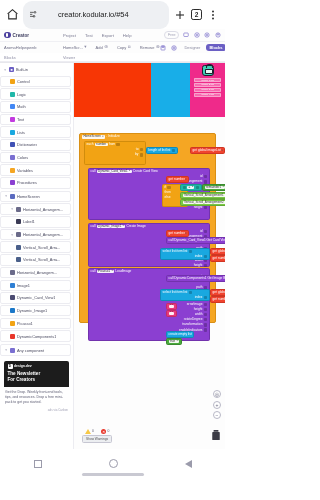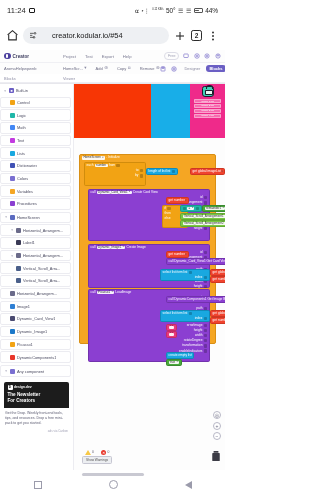--- a/index.html
+++ b/index.html
@@ -27,22 +27,22 @@
   .batt-ico::after{content:"";position:absolute;right:-1.6px;top:1.3px;width:1.2px;height:2.2px;background:#555;border-radius:0 1px 1px 0;}
   .batt-ico::before{content:"";position:absolute;left:.6px;top:.6px;bottom:.6px;width:3.2px;background:#555;border-radius:.5px;}
 
   
   .browserbar {
     height:29px; background:#ffffff; display:flex; align-items:center;
     padding:0 5px; gap:4px;
   }
   .home-btn { width:14px;height:14px;display:flex;align-items:center;justify-content:center;flex:0 0 auto; }
   .omnibox {
-    flex:1 1 auto; height:17px; background:#eef0f3; border-radius:9px;
-    display:flex; align-items:center; padding:0 6px; gap:15px; min-width:0;
+    flex:1 1 auto; height:28px; background:#eef0f3; border-radius:9px;
+    display:flex; align-items:center; padding:0 6px; gap:21px; min-width:0;
   }
   .omni-lock { flex:0 0 auto; }
   .omni-url { font-size:7.5px; color:#1b1b1b; white-space:nowrap; overflow:hidden; text-overflow:clip; letter-spacing:-.05px;}
   .chrome-ico { width:14px;height:14px;display:flex;align-items:center;justify-content:center;flex:0 0 auto;color:#2b2b2b; }
   .tabcount {
     width:11px;height:11px;border:1.2px solid #2b2b2b;border-radius:2.2px;
     display:flex;align-items:center;justify-content:center;font-size:6.5px;font-weight:700;color:#2b2b2b;
   }
 
   
@@ -155,36 +155,20 @@
   .nav-sq { width:8px;height:8px;border:1.1px solid #9b9bab; }
   .nav-ci { width:9px;height:9px;border:1.1px solid #9b9bab;border-radius:50%; }
   .nav-tr { width:0;height:0;border-top:4.5px solid transparent;border-bottom:4.5px solid transparent;border-right:7.5px solid #9b9bab; }
   .gesture-bar { position:absolute;left:50%;transform:translateX(-50%);bottom:24px;width:62px;height:3px;background:#c9c9d2;border-radius:2px; }
 </style>
 </head>
 <body>
 
 <div id="root">
 
-  <div class="statusbar">
-    <div class="sb-left">
-      <span class="sb-time">11:24</span>
-      <span class="glyph-box"></span>
-    </div>
-    <div class="sb-right">
-      <span class="sb-icn">⍺</span>
-      <span class="sb-icn">‣⋮</span>
-      <span style="font-size:2.6px;line-height:1;text-align:center;">0.12 KB/s</span>
-      <span class="sb-batt">50°</span>
-      <span class="sb-icn">☰</span>
-      <span class="sb-icn">☰</span>
-      <span class="batt-ico"></span>
-      <span class="sb-batt">44%</span>
-    </div>
-  </div>
 
   <div class="browserbar">
     <div class="home-btn">
       <svg width="13" height="13" viewBox="0 0 24 24" fill="none" stroke="#2b2b2b" stroke-width="2">
         <path d="M3 11l9-8 9 8"></path>
           <path d="M5 10v10h14V10"></path>
       </svg>
     </div>
     <div class="omnibox">
       <span class="omni-lock">

